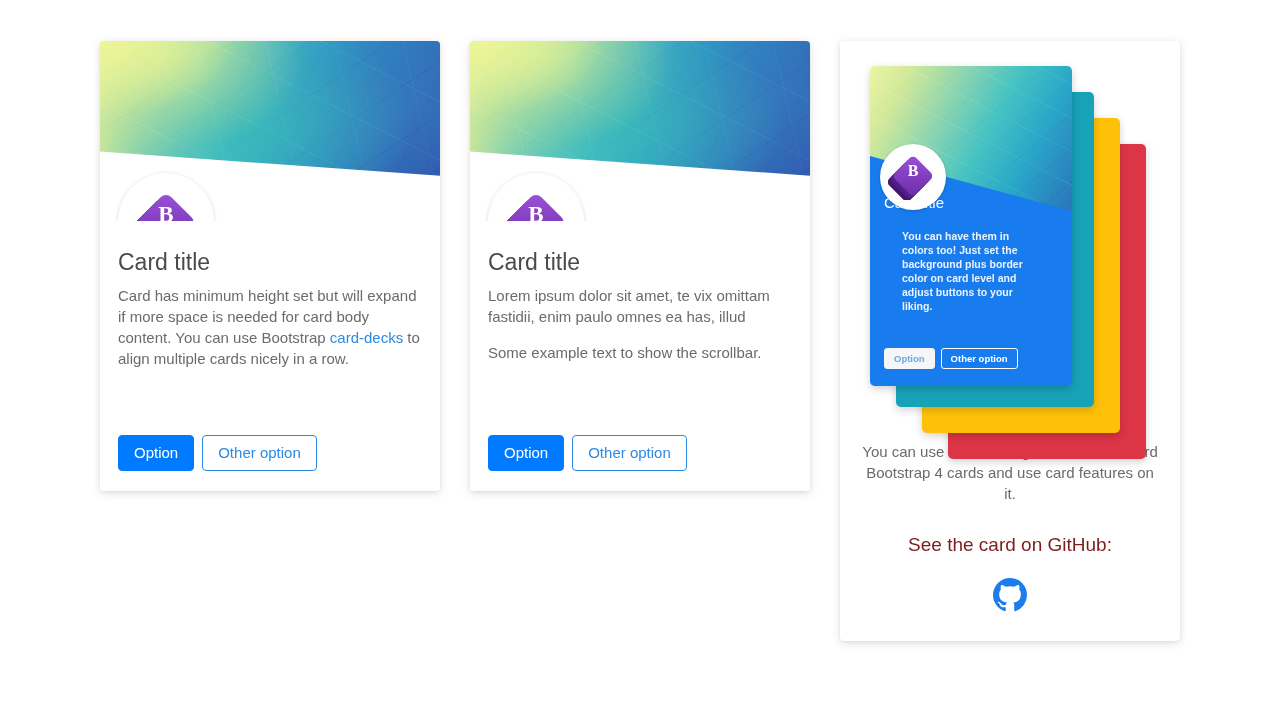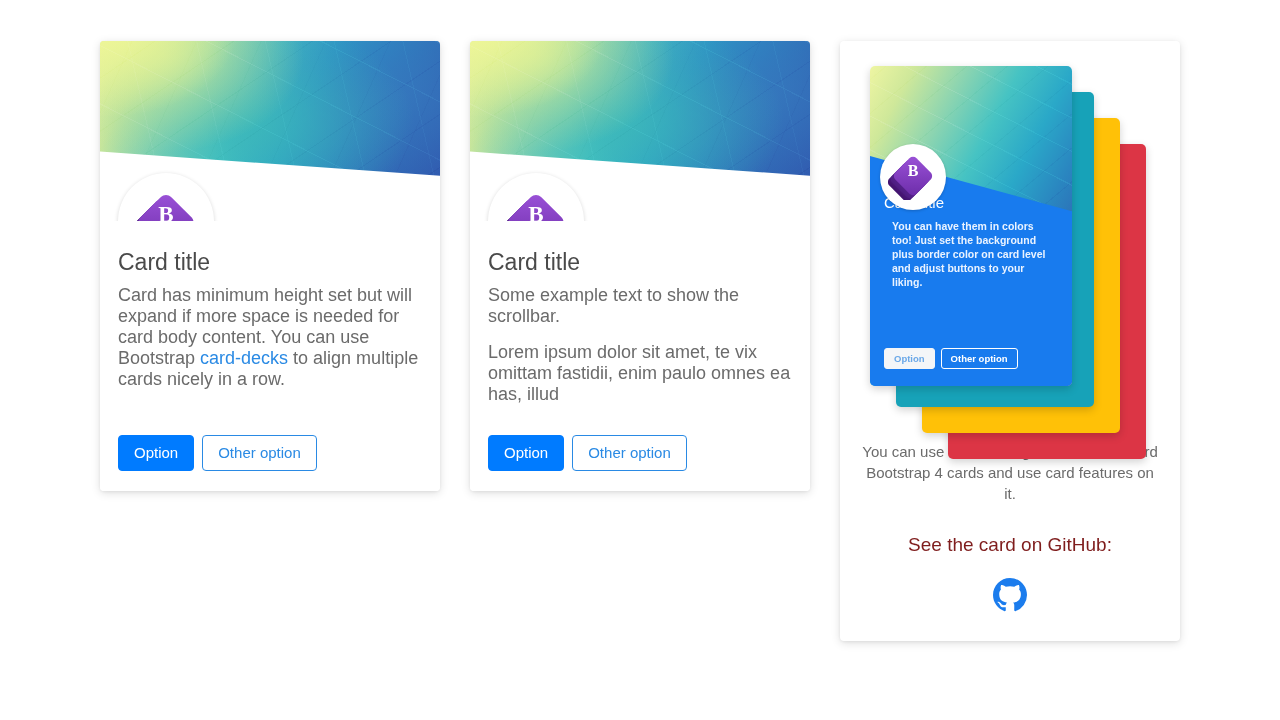--- a/index.html
+++ b/index.html
@@ -110,21 +110,21 @@
 
   .card-title {
     margin: 10px 0 8px 0;
     font-size: 23px;
     line-height: 1.2;
     font-weight: 400;
     color: #4a4a4a;
   }
   .card-text {
     margin: 0 0 15px 0;
-    font-size: 18px;
+    font-size: 15px;
     line-height: 21px;
     color: #6b6b6b;
   }
   .card-link {
     color: #2a8ae4;
     text-decoration: none;
   }
 
   
   .card-footer-bar {
@@ -223,21 +223,21 @@
     color: #fff;
     font-size: 15px;
     font-weight: 400;
     margin: 0 0 7px 0;
   }
   .mini-text {
     color: #eaf3ff;
     font-size: 10.5px;
     line-height: 14px;
     font-weight: 700;
-    margin: 8px;
+    margin: 18px;
   }
   .mini-btns {
     position: absolute;
     left: 14px;
     bottom: 17px;
     display: flex;
     gap: 6px;
   }
   .mini-btn {
     font-family: "Liberation Sans", sans-serif;
@@ -339,22 +339,22 @@
               <rect x="-30" y="-30" width="60" height="60" rx="10" transform="rotate(45)" fill="url(#bsC)"></rect>
               <text x="0" y="-1" text-anchor="middle" font-family="'Liberation Serif', serif" font-size="32" font-weight="bold" fill="#ffffff">B</text>
             </g>
           </svg>
         </span>
       </div>
     </div>
 
     <div class="card-body">
       <h5 class="card-title">Card title</h5>
+      <p class="card-text">Lorem ipsum dolor sit amet, te vix omittam fastidii, enim paulo omnes ea has, illud</p>
       <p class="card-text">Some example text to show the scrollbar.</p>
-      <p class="card-text">Lorem ipsum dolor sit amet, te vix omittam fastidii, enim paulo omnes ea has, illud</p>
     </div>
 
     <div class="card-footer-bar">
       <button class="btn btn-primary">Option</button>
       <button class="btn btn-outline">Other option</button>
     </div>
   </div>
 
   <div class="card" id="card-3">
 

